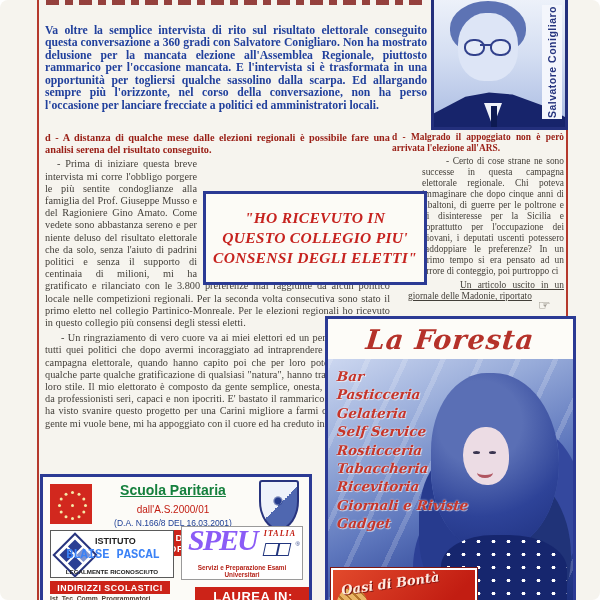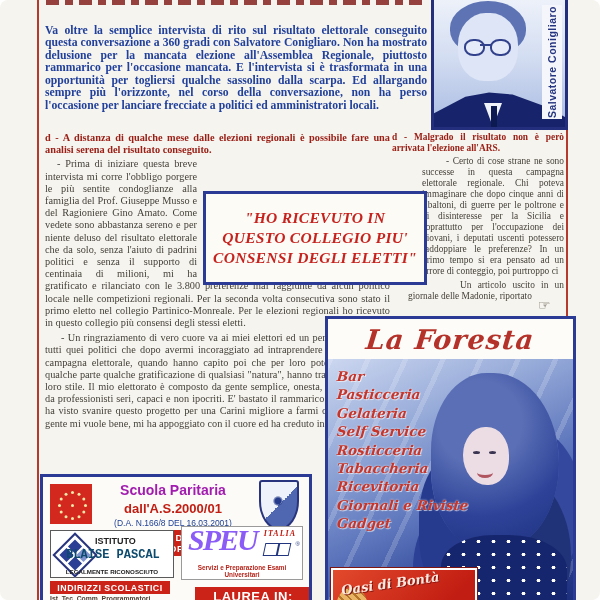--- a/index.html
+++ b/index.html
@@ -41,21 +41,21 @@
   
   .article-left{position:absolute;left:45px;top:132px;width:345px;color:#433f39;
     font:10.3px/12.2px "Liberation Serif",serif;text-align:justify;z-index:1;}
   .article-right{position:absolute;left:392px;top:132px;width:172px;color:#433f39;
     font:9.4px/11px "Liberation Serif",serif;text-align:justify;z-index:1;}
   .q{font-weight:bold;color:#9a2017;margin:0 0 2px 0;}
   .a{margin:0 0 3px 0;}
   .a1{ text-indent:12px;}
   .a2{ text-indent:16px;}
   .a3{ text-indent:24px;}
-  .a3b{text-indent:38px;margin:2px 0 0 16px;}
+  .a3b{text-indent:38px;margin:2px 0 0 16px;text-decoration:underline;}
   .spacer-r{float:right;width:193px;height:90px;margin-top:32px;}
   .spacer-l{float:left;width:30px;height:90px;margin-top:35px;}
 
   
   .pullquote{position:absolute;left:203px;top:191px;width:206px;height:84px;border:3px solid #2b3a94;
     background:#fcfbf6;display:flex;align-items:center;justify-content:center;text-align:center;
     padding:2px 6px;z-index:2;}
   .pullquote span{color:#c6231f;font:bold italic 15.5px/20px "Liberation Serif",serif;letter-spacing:.3px;}
 
   .hand{position:absolute;left:538px;top:297px;font:14px "DejaVu Sans",sans-serif;color:#5c544a;z-index:1;}
@@ -91,38 +91,38 @@
 
   
   .school{position:absolute;left:40px;top:474px;width:266px;height:126px;border:3px solid #2b3a94;
     background:#fcfbf7;overflow:hidden;z-index:3;font-family:"Liberation Sans",sans-serif;}
   .eu{position:absolute;left:7px;top:7px;width:42px;height:40px;background:#d2281e;}
   .eu i{position:absolute;left:50%;top:50%;width:3px;height:3px;border-radius:50%;background:#f5e9a8;
     box-shadow:0 -13px 0 #f5e9a8,6.5px -11.3px 0 #f5e9a8,11.3px -6.5px 0 #f5e9a8,13px 0 0 #f5e9a8,
       11.3px 6.5px 0 #f5e9a8,6.5px 11.3px 0 #f5e9a8,0 13px 0 #f5e9a8,-6.5px 11.3px 0 #f5e9a8,
       -11.3px 6.5px 0 #f5e9a8,-13px 0 0 #f5e9a8,-11.3px -6.5px 0 #f5e9a8,-6.5px -11.3px 0 #f5e9a8;}
   .s-head{position:absolute;left:54px;top:4px;width:152px;text-align:center;}
-  .s-name{color:#a21caf;font-weight:bold;font-size:14px;white-space:nowrap;}
-  .s-since{color:#c21d12;font-weight:bold;font-size:13px;}
+  .s-name{color:#15803d;font-weight:bold;font-size:14px;white-space:nowrap;text-decoration:underline;}
+  .s-since{color:#c21d12;font-weight:normal;font-size:10px;}
   .s-decree{color:#1d3f96;font-size:8.5px;margin-top:1px;white-space:nowrap;}
   .redbar{background:#cc2318;color:#fff;font-weight:bold;text-align:center;letter-spacing:.5px;}
   .bar-diploma{margin-top:2px;font-size:9.5px;padding:2px 0;}
   .crest{position:absolute;left:216px;top:3px;width:36px;height:46px;border:2px solid #28347e;
     border-radius:3px 3px 50% 50%/3px 3px 58% 58%;
     background:linear-gradient(135deg,#eef2fa 0 50%,#4f67b0 50% 100%);}
   .crest::after{content:"";position:absolute;left:12px;top:14px;width:10px;height:10px;border-radius:50%;
     background:radial-gradient(circle,#243b8c 0 40%,rgba(36,59,140,.25) 70%,transparent 71%);}
   .pascal{position:absolute;left:7px;top:53px;width:122px;height:46px;border:1.5px solid #5a5a5a;background:#fff;}
   .diamond{position:absolute;left:8px;top:8px;width:22px;height:22px;border:2px solid #28347e;background:#fff;
     transform:rotate(45deg);display:grid;grid-template-columns:1fr 1fr;grid-template-rows:1fr 1fr;gap:2px;padding:3px;}
   .diamond b{background:#2b3f94;}
   .diamond b:nth-child(2){background:#7f93cf;}
   .pas-istituto{position:absolute;left:44px;top:5px;font-weight:bold;font-size:9px;color:#222;}
   .pas-name{position:absolute;left:8px;top:17px;width:108px;text-align:center;
-    font:bold 12px "Liberation Mono",monospace;letter-spacing:0;color:#0c4a6e;}
+    font:bold 12px "Liberation Mono",monospace;letter-spacing:0;color:#3b82f6;}
   .pas-leg{position:absolute;left:0;bottom:2px;width:100%;text-align:center;font-weight:bold;font-size:6.2px;color:#222;}
   .bar-indirizzi{position:absolute;left:7px;top:104px;width:120px;font-size:8.8px;padding:1.5px 0;}
   .courses{position:absolute;left:7px;top:118px;width:130px;color:#4a3f33;font-weight:bold;font-size:6.8px;line-height:8px;}
   .speu{position:absolute;left:138px;top:49px;width:120px;height:52px;border:1px solid #9a9a9a;background:#fff;}
   .speu-name{position:absolute;left:6px;top:-4px;color:#8b5cf6;font:bold italic 30px "Liberation Serif",serif;letter-spacing:-2px;}
   .speu-italia{position:absolute;right:6px;top:2px;color:#c21d12;font:bold italic 8px "Liberation Serif",serif;letter-spacing:1px;}
   .book{position:absolute;right:12px;top:16px;width:24px;height:11px;background:#fff;border:1.5px solid #21357e;
     transform:skewX(-12deg);}
   .book::after{content:"";position:absolute;left:50%;top:0;width:1.5px;height:100%;background:#21357e;}
   .speu-r{position:absolute;right:2px;top:14px;font-size:6px;color:#21357e;}
@@ -154,21 +154,21 @@
     </div>
   </div>
 
   <div class="article-left">
     <p class="q">d - A distanza di qualche mese dalle elezioni regionali è possibile fare una analisi serena del risultato conseguito.</p>
     <p class="a a1"><span class="spacer-r"></span><span>- Prima di iniziare questa breve intervista mi corre l'obbligo porgere le più sentite condoglianze alla famiglia del Prof. </span><span>Giuseppe Musso e del Ragioniere Gino Amato. Come vedete sono abbastanza sereno e per niente deluso del risultato elettorale che da solo, senza l'aiuto di padrini politici e senza il supporto di centinaia di milioni, mi ha gratificato e rilanciato con le 3.800 preferenze mai raggiunte da alcun politico locale nelle competizioni regionali. Per la </span><span>seconda volta consecutiva sono stato il primo eletto nel collegio Partinico-Monreale. Per le elezioni regionali ho ricevuto in questo collegio più consensi degli stessi eletti.</span></p>
     <p class="a a2">- Un ringraziamento di vero cuore va ai miei elettori ed un perdono fraterno a tutti quei politici che dopo avermi incoraggiato ad intraprendere questa difficile campagna elettorale, quando hanno capito poi che per loro poteva arrivare da qualche parte qualche gratificazione di qualsiasi "natura", hanno tradito come è nel loro stile. Il mio elettorato è composto da gente semplice, onesta, umile ed anche da professionisti seri, capaci e non ipocriti. E' bastato il rammarico della gente che ha visto svanire questo progetto per una Carini migliore a farmi capire quanto la gente mi vuole bene, mi ha appoggiato con il cuore ed ha creduto in me.</p>
   </div>
 
   <div class="article-right">
-    <p class="q">d - Malgrado il risultato non è però arrivata l'elezione all'ARS.</p>
+    <p class="q">d - Malgrado il appoggiato non è però arrivata l'elezione all'ARS.</p>
     <p class="a a3"><span class="spacer-l"></span><span>- Certo di cose strane ne sono successe in questa campagna elettorale regionale. Chi poteva immaginare che dopo </span><span>cinque anni di ribaltoni, di guerre per le poltrone e di disinteresse per la Sicilia e soprattutto per l'occupazione dei giovani, i deputati uscenti potessero raddoppiare le preferenze? In un primo tempo si era pensato ad un errore di conteggio, poi purtroppo ci</span></p>
     <p class="a a3b">Un articolo uscito in un giornale delle Madonie, riportato</p>
   </div>
 
   <div class="pullquote">
     <span>"HO RICEVUTO IN QUESTO COLLEGIO PIU' CONSENSI DEGLI ELETTI"</span>
   </div>
 
   <div class="hand">☞</div>
 

